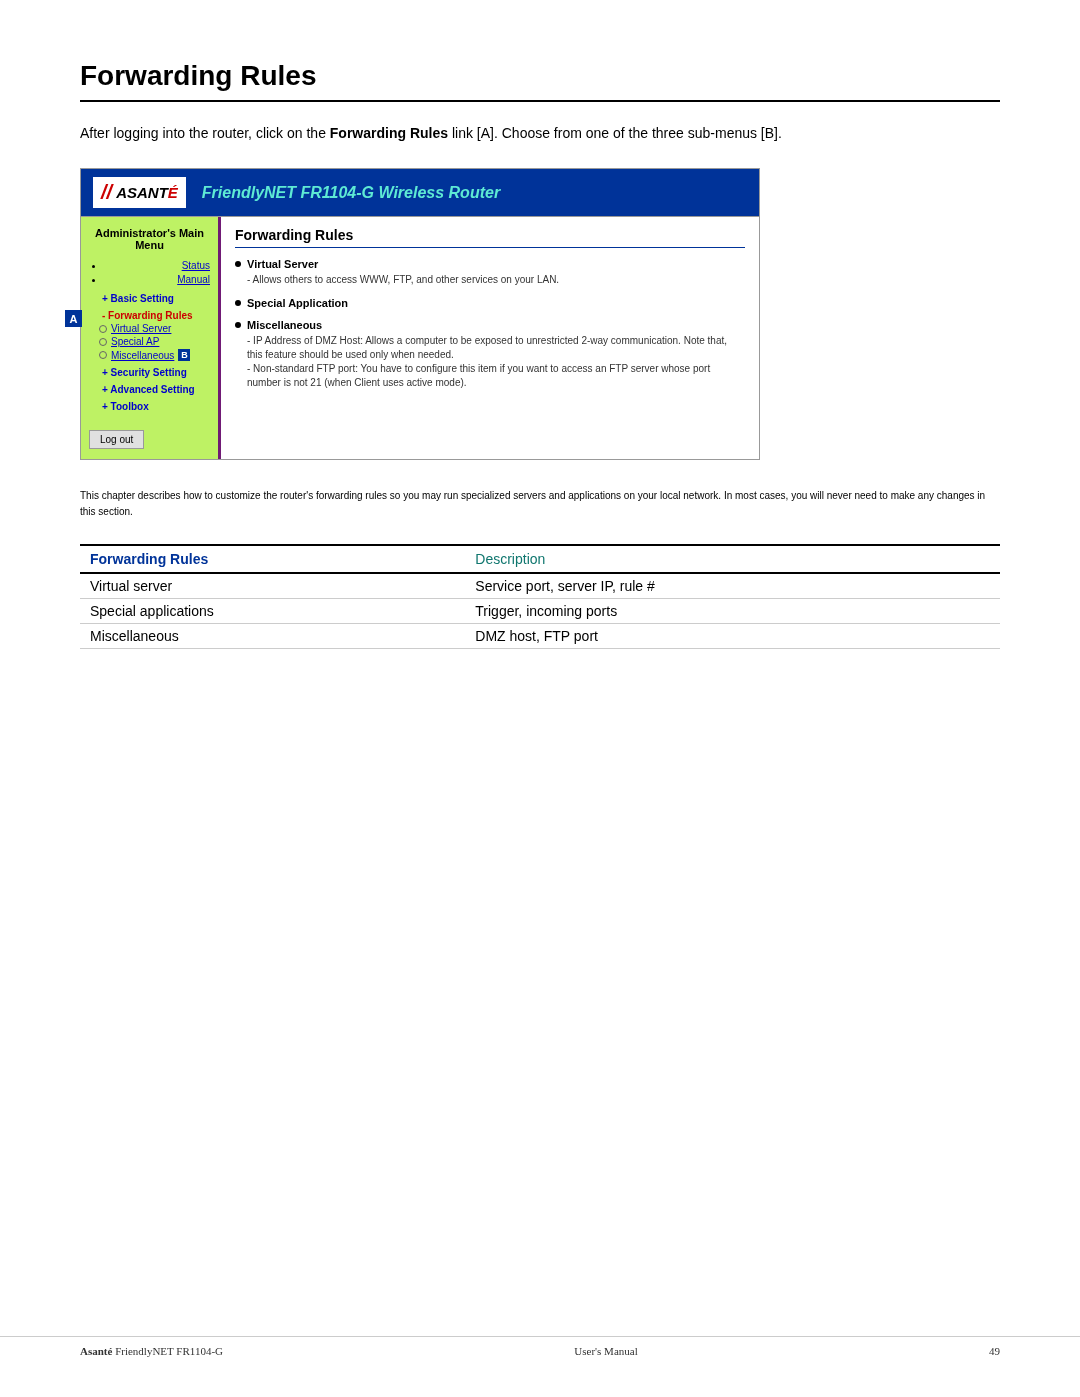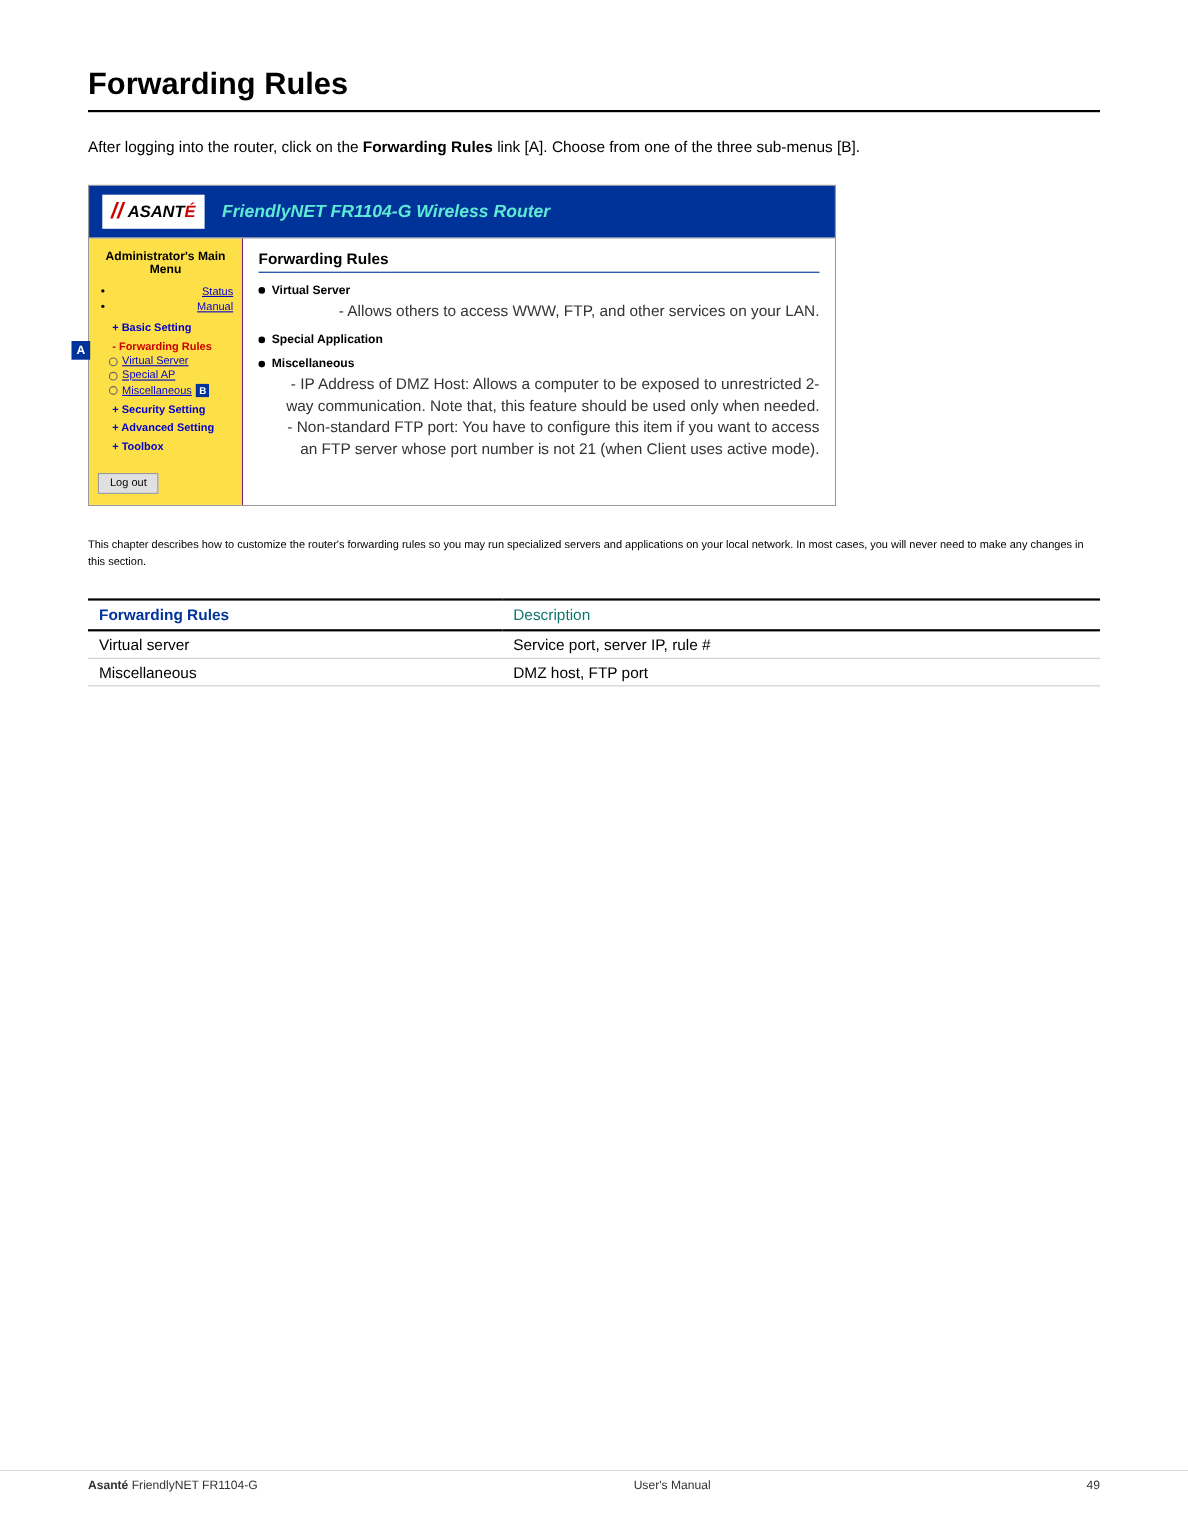--- a/index.html
+++ b/index.html
@@ -72,23 +72,23 @@
       font-style: italic;
     }
     
     .router-body {
       display: flex;
       border-top: 1px solid #999;
     }
     
     .router-sidebar {
       width: 140px;
-      background: #fde047;
+      background: #bef264;
       padding: 10px 8px;
-      border-right: 1px solid #701a75;
+      border-right: 3px solid #701a75;
       flex-shrink: 0;
     }
     .sidebar-title {
       font-weight: bold;
       font-size: 11px;
       text-align: center;
       margin-bottom: 8px;
     }
     .sidebar-menu-items {
       list-style: disc;
@@ -167,25 +167,24 @@
     }
     .bullet-dot {
       width: 6px;
       height: 6px;
       background: #000;
       border-radius: 50%;
       margin-top: 3px;
       flex-shrink: 0;
     }
     .content-sub-text {
-      font-size: 14px;
+      font-size: 10px;
       line-height: 1.4;
       margin-left: 12px;
       color: #333;
-      text-align: right;
     }
     
     .desc-text {
       font-size: 10px;
       line-height: 1.6;
       margin-bottom: 24px;
     }
     
     .rules-table {
       width: 100%;
@@ -216,20 +215,21 @@
       left: 0;
       width: 1080px;
       display: flex;
       justify-content: space-between;
       align-items: center;
       padding: 0 80px;
       font-size: 11px;
       color: #333;
       border-top: 1px solid #ccc;
       padding-top: 8px;
+      font-family: Liberation Serif, serif;
     }
     .footer-brand strong {
       font-weight: bold;
     }
     .forwarding-rules-row {
       position: relative;
     }
   </style>
 </head>
 <body>
@@ -337,20 +337,24 @@
         <span>Description</span>
       </th>
     </tr>
   </thead>
   <tbody>
     <tr class="table-row">
       <td>Virtual server</td>
       <td>Service port, server IP, rule #</td>
     </tr>
     <tr class="table-row">
+      <td>Special applications</td>
+      <td>Trigger, incoming ports</td>
+    </tr>
+    <tr class="table-row">
       <td>Miscellaneous</td>
       <td>DMZ host, FTP port</td>
     </tr>
   </tbody>
 </table>
 
 <div class="page-footer">
   <div class="footer-brand">
     <strong>Asanté</strong>
     <span>FriendlyNET FR1104-G</span>

